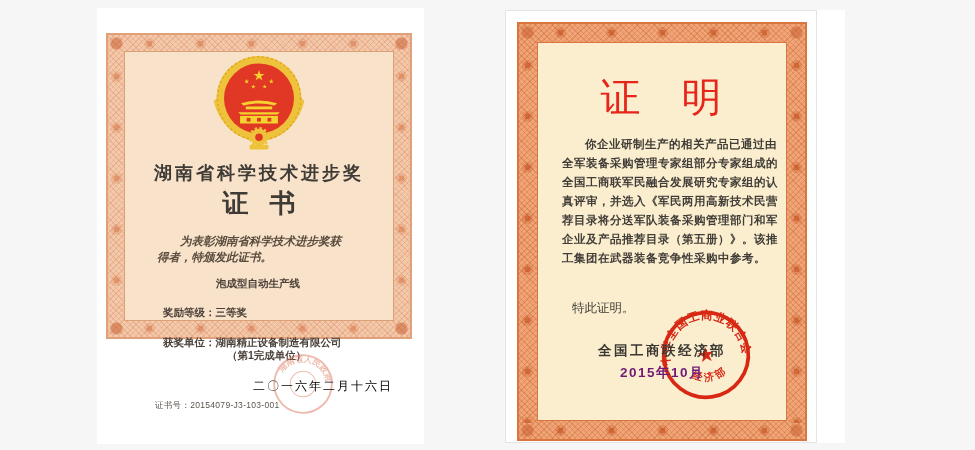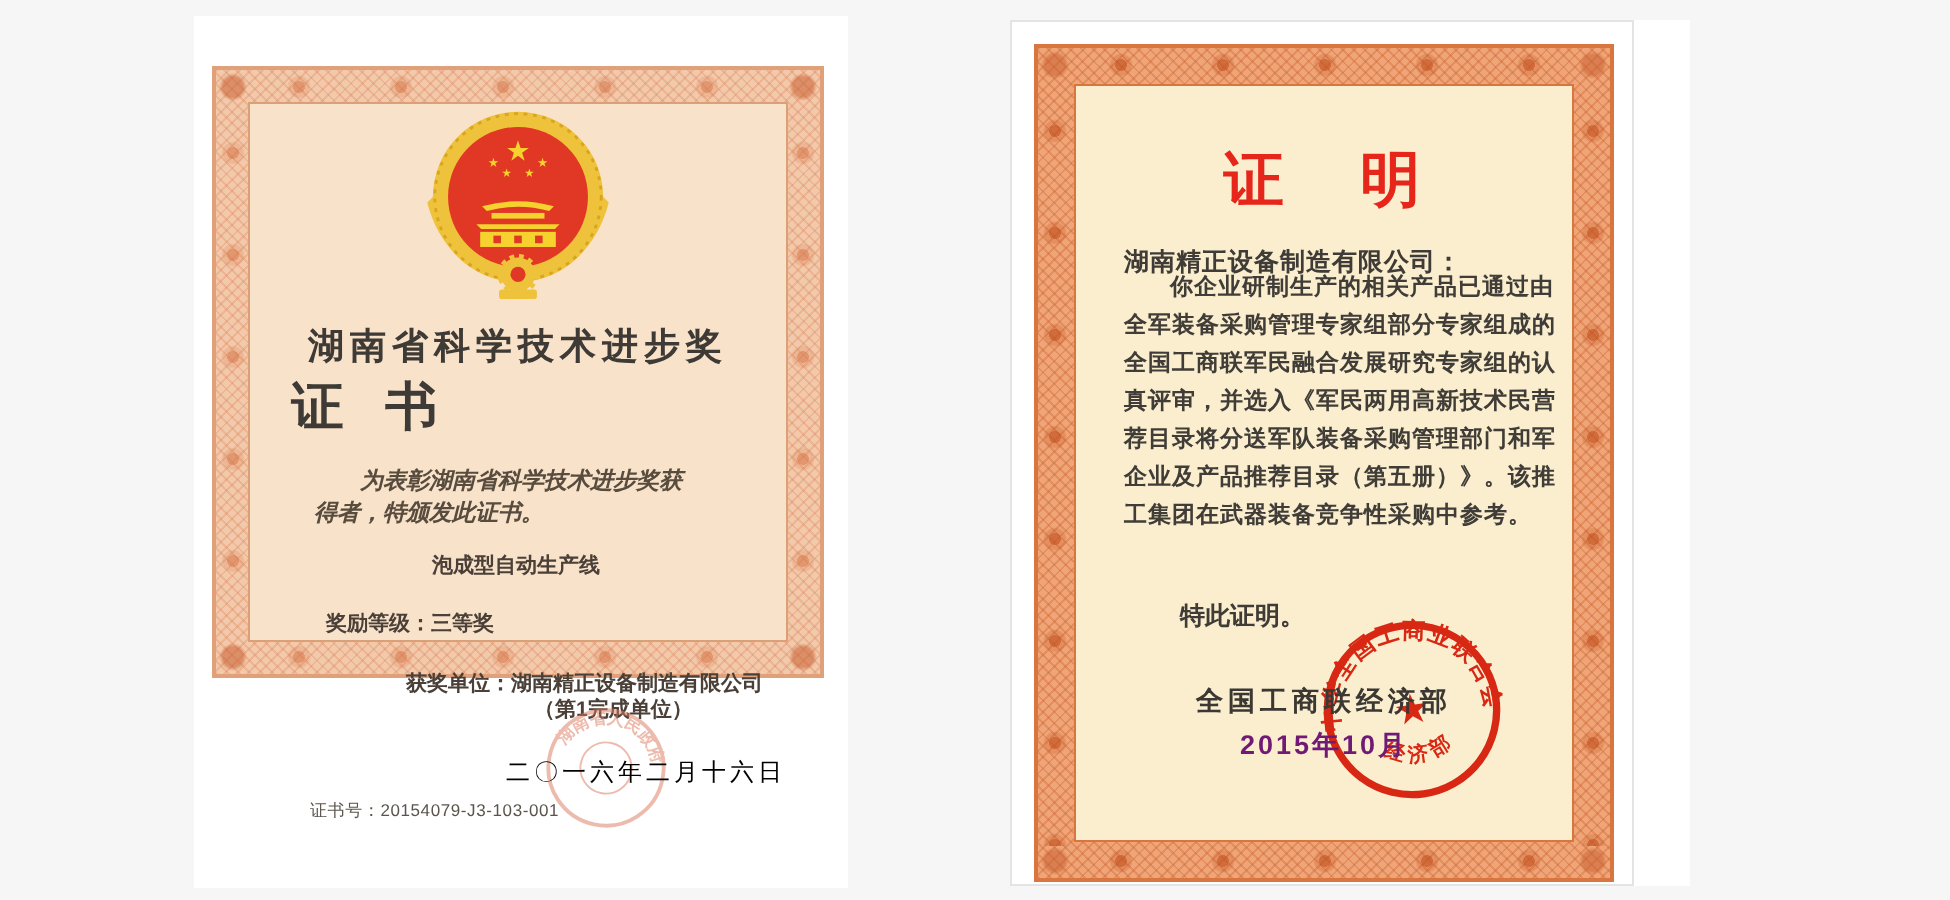--- a/index.html
+++ b/index.html
@@ -38,41 +38,41 @@
   .motif.v{top:16px;bottom:16px;width:15px;background-repeat:repeat-y;background-size:15px 51px;}
   .motif.t{top:1px;}.motif.b{bottom:1px;}.motif.l{left:1px;}.motif.r{right:1px;}
   .left-frame .motif{background-image:radial-gradient(circle at 50% 50%, rgba(214,118,72,.6) 0 3px, rgba(214,118,72,.22) 3px 5px, transparent 6px);}
   .right-frame .motif{background-image:radial-gradient(circle at 50% 50%, rgba(193,77,28,.65) 0 3px, rgba(193,77,28,.25) 3px 5px, transparent 6px);}
   .corner{position:absolute;width:17px;height:17px;background:radial-gradient(circle at 50% 50%, rgba(200,95,48,.55) 0 5px, transparent 7px);}
   .corner.tl{top:0;left:0;}.corner.tr{top:0;right:0;}.corner.bl{bottom:0;left:0;}.corner.br{bottom:0;right:0;}
 
   
   .emblem{position:absolute;left:50%;top:2px;transform:translateX(-50%);width:98px;height:104px;}
   .l-title{position:absolute;top:109px;left:0;width:100%;text-align:center;font-size:18px;font-weight:bold;letter-spacing:3px;color:#3e3a35;}
-  .l-doctype{position:absolute;top:134px;left:0;width:100%;font-size:26px;font-weight:bold;letter-spacing:0.8em;text-indent:0.8em;color:#3e3a35;}
+  .l-doctype{position:absolute;top:134px;left:0;width:100%;text-align:center;font-size:26px;font-weight:bold;letter-spacing:0.8em;text-indent:0.8em;color:#3e3a35;}
   .l-intro{position:absolute;left:32px;top:181px;width:212px;font-family:"Liberation Serif", serif;font-style:italic;font-weight:600;font-size:11.5px;line-height:16px;color:#584c3e;}
   .l-intro .indent{text-indent:2em;}
   .l-fields{position:absolute;left:38px;top:225px;width:214px;font-size:10.5px;font-weight:bold;color:#4a4038;line-height:13px;}
   .l-row{position:absolute;left:0;width:100%;}
   .row-project{top:0;}
   .row-project .cont{padding-left:53px;}
   .row-grade{top:29px;}
-  .row-winner{top:59px;margin-left:40px;}
+  .row-winner{top:59px;}
   .row-winner .note{padding-left:64px;}
   .l-date{position:absolute;left:128px;top:326px;font-size:12px;letter-spacing:2px;color:#000000;z-index:3;}
   .l-certno{position:absolute;left:30px;top:348px;font-size:8.5px;letter-spacing:.3px;color:#5a544c;}
   .l-seal{position:absolute;left:146px;top:300px;width:64px;height:64px;opacity:.5;transform:rotate(12deg);z-index:2;}
 
   
-  .r-title{position:absolute;top:27px;left:0;width:100%;text-align:center;font-size:30px;font-weight:bold;color:#e6261b;word-spacing:26px;letter-spacing:2px;}
+  .r-title{position:absolute;top:27px;left:0;width:100%;text-align:center;font-size:40px;font-weight:normal;color:#e6261b;word-spacing:26px;letter-spacing:2px;}
   .r-addressee{position:absolute;left:24px;top:80px;font-size:12.5px;font-weight:bold;letter-spacing:.5px;color:#3f3b36;}
   .r-body{position:absolute;left:24px;top:92px;font-size:11.5px;font-weight:600;line-height:19px;letter-spacing:.5px;color:#403c37;}
   .r-body .line{white-space:nowrap;}
   .r-body .indent{text-indent:2em;}
-  .r-closing{position:absolute;left:52px;top:257px;font-size:12.5px;font-weight:bold;color:#3f3b36;}
+  .r-closing{position:absolute;left:34px;top:257px;font-size:12.5px;font-weight:normal;color:#3f3b36;}
   .r-issuer{position:absolute;top:299px;left:0;width:100%;text-align:center;font-size:13.5px;font-weight:bold;letter-spacing:2.5px;color:#3b3732;z-index:3;}
   .r-date{position:absolute;top:321px;left:0;width:100%;text-align:center;font-size:13.5px;font-weight:bold;letter-spacing:1.5px;color:#701a75;z-index:3;}
   .r-seal{position:absolute;left:122px;top:266px;width:92px;height:92px;transform:rotate(-8deg);mix-blend-mode:multiply;z-index:2;}
 </style>
 </head>
 <body>
 
 <div class="photo" id="left-photo">
   <div class="frame left-frame">
     <div class="motif h t"></div>
@@ -156,21 +156,20 @@
     <div class="motif h b"></div>
     <div class="motif v l"></div>
     <div class="motif v r"></div>
     <div class="corner tl"></div>
     <div class="corner tr"></div>
     <div class="corner bl"></div>
     <div class="corner br"></div>
 
     <div class="paper">
       <div class="r-title">证 明</div>
-      <div class="r-addressee">湖南精正设备制造有限公司：</div>
 
       <div class="r-body">
         <div class="line indent">你企业研制生产的相关产品已通过由</div>
         <div class="line">全军装备采购管理专家组部分专家组成的</div>
         <div class="line">全国工商联军民融合发展研究专家组的认</div>
         <div class="line">真评审，并选入《军民两用高新技术民营</div>
         <div class="line">荐目录将分送军队装备采购管理部门和军</div>
         <div class="line">企业及产品推荐目录（第五册）》。该推</div>
         <div class="line">工集团在武器装备竞争性采购中参考。</div>
       </div>

